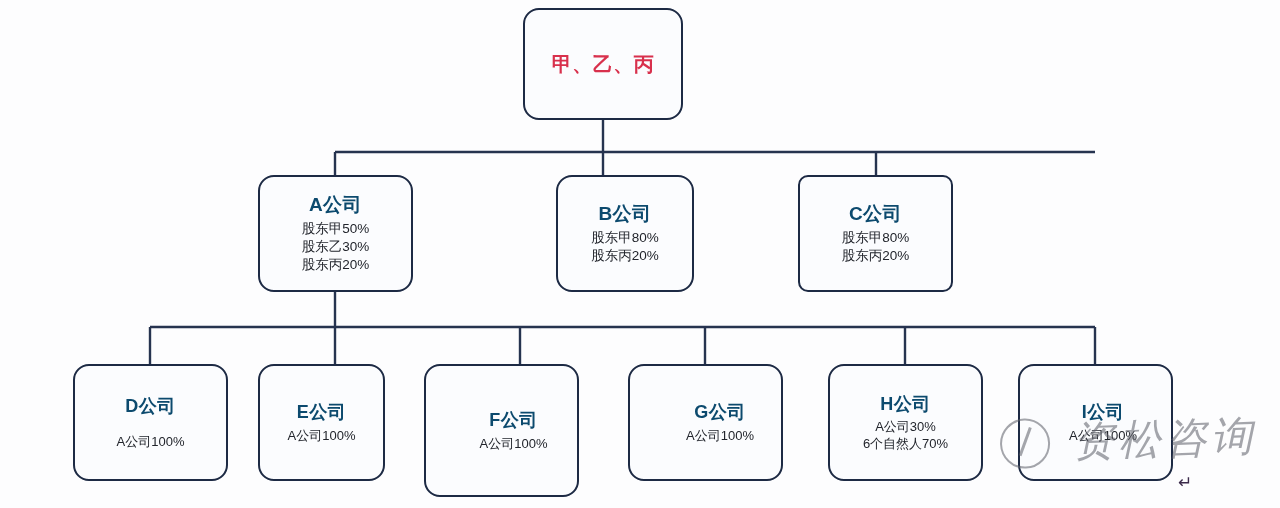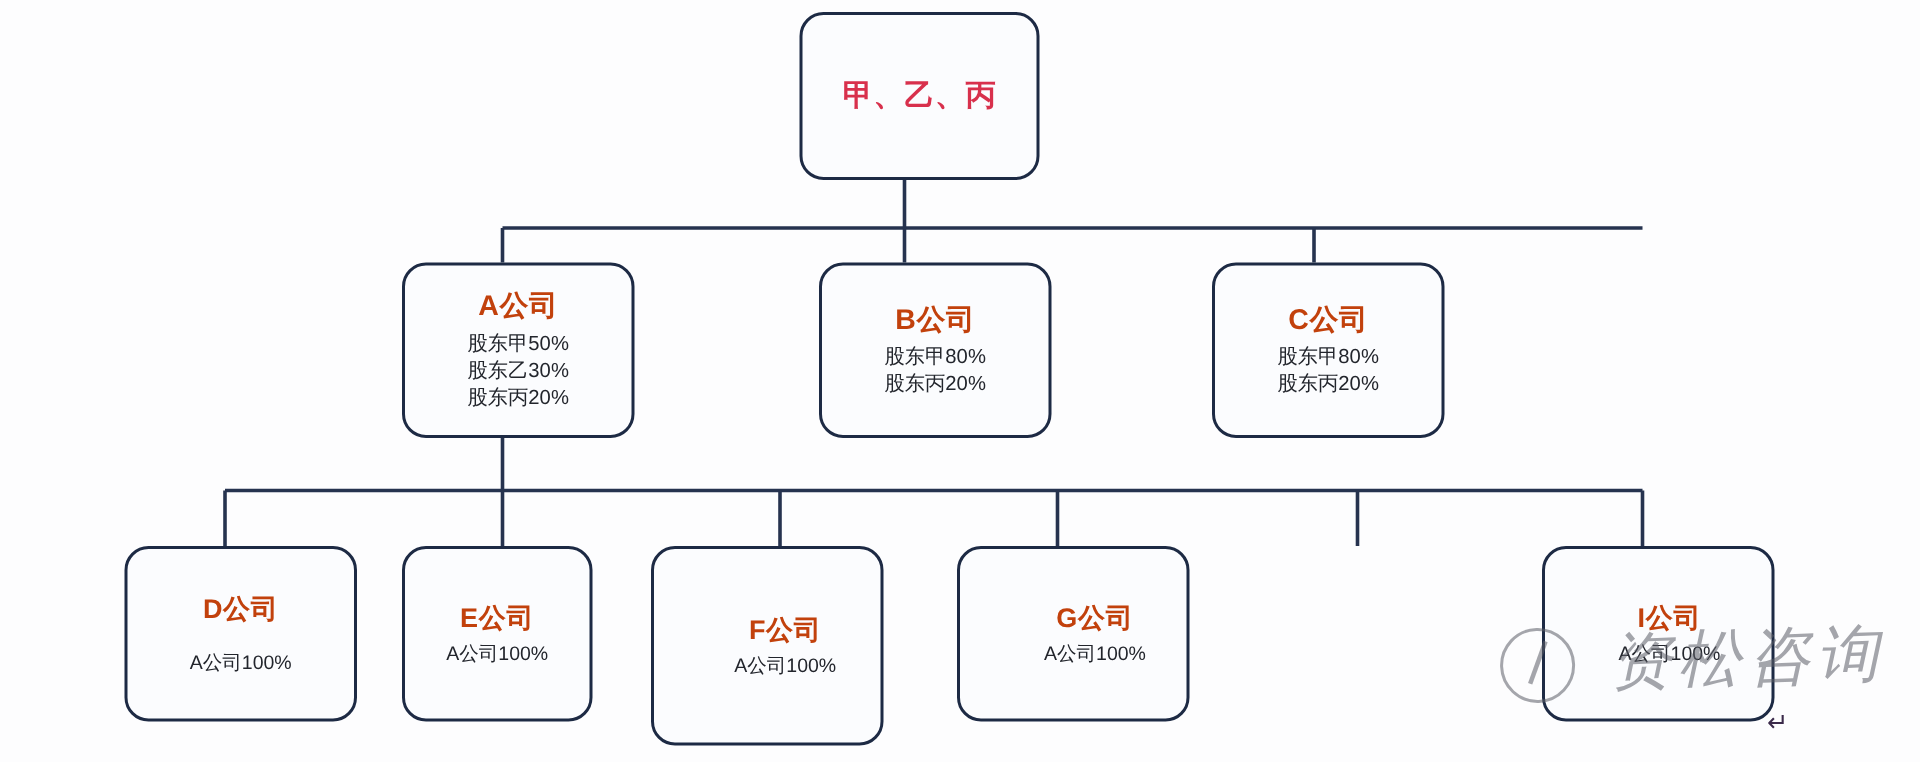--- a/index.html
+++ b/index.html
@@ -31,24 +31,23 @@
     box-sizing: border-box;
     border: 2.5px solid #1d2a44;
     border-radius: 16px;
     background: #fbfcfe;
     display: flex;
     flex-direction: column;
     align-items: center;
     justify-content: center;
     text-align: center;
     z-index: 3;
-    margin-left: 10px;
   }
   .node .title {
-    color: #c2410c;
+    color: #0c4a6e;
     font-weight: bold;
     letter-spacing: 0.5px;
     line-height: 1.25;
   }
   .node .lines {
     color: #22252c;
     line-height: 1.32;
     margin-top: 3px;
   }
   .node .lines div {
@@ -157,29 +156,29 @@
 
   <div class="node lvl2" id="node-company-a" style="left: 258px; top: 175px; width: 155px; height: 117px;">
     <div class="title">A公司</div>
     <div class="lines">
       <div>股东甲50%</div>
       <div>股东乙30%</div>
       <div>股东丙20%</div>
     </div>
   </div>
 
-  <div class="node lvl2" id="node-company-b" style="left: 536px; top: 175px; width: 155px; height: 117px;">
+  <div class="node lvl2" id="node-company-b" style="left: 556px; top: 175px; width: 138px; height: 117px;">
     <div class="title">B公司</div>
     <div class="lines">
       <div>股东甲80%</div>
       <div>股东丙20%</div>
     </div>
   </div>
 
-  <div class="node lvl2" id="node-company-c" style="left: 798px; top: 175px; width: 155px; height: 117px;">
+  <div class="node lvl2" id="node-company-c" style="left: 798px; top: 175px; width: 155px; height: 117px; border-radius: 10px;">
     <div class="title">C公司</div>
     <div class="lines">
       <div>股东甲80%</div>
       <div>股东丙20%</div>
     </div>
   </div>
 
   <div class="node lvl3" id="node-company-d" style="left: 73px; top: 364px; width: 155px; height: 117px; gap: 12px;">
     <div class="title">D公司</div>
     <div class="lines">
@@ -201,20 +200,27 @@
     </div>
   </div>
 
   <div class="node lvl3" id="node-company-g" style="left: 628px; top: 364px; width: 155px; height: 117px; padding-left: 29px;">
     <div class="title">G公司</div>
     <div class="lines">
       <div>A公司100%</div>
     </div>
   </div>
 
+  <div class="node lvl3" id="node-company-h" style="left: 828px; top: 364px; width: 155px; height: 117px;">
+    <div class="title">H公司</div>
+    <div class="lines">
+      <div>A公司30%</div>
+      <div>6个自然人70%</div>
+    </div>
+  </div>
 
   <div class="node lvl3" id="node-company-i" style="left: 1018px; top: 364px; width: 155px; height: 117px; padding-left: 15px;">
     <div class="title">I公司</div>
     <div class="lines">
       <div>A公司100%</div>
     </div>
   </div>
 
   <div id="watermark" style="left: 1000px; top: 412px;">
     <span class="wm-mark"></span>

